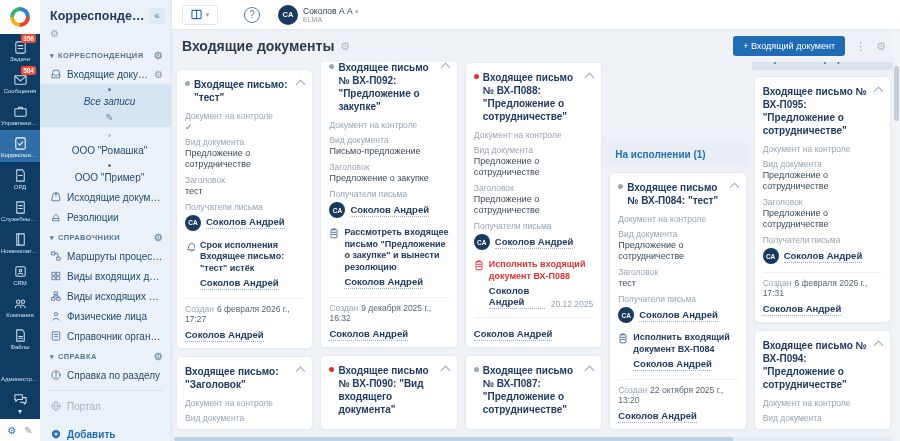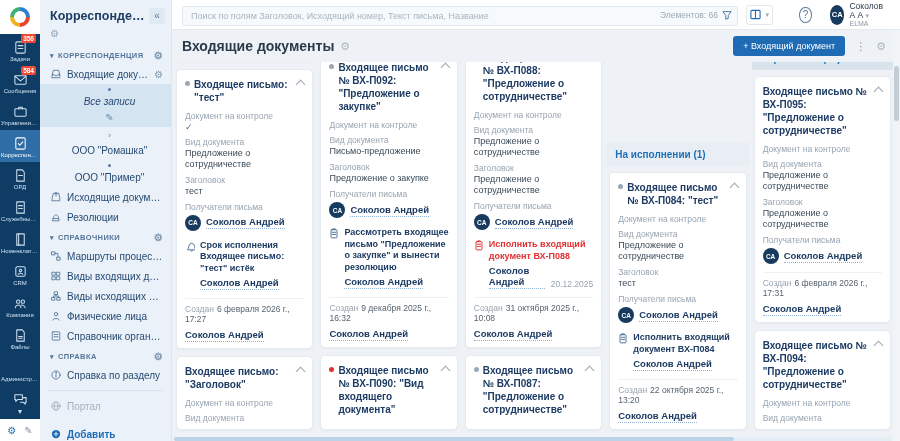--- a/index.html
+++ b/index.html
@@ -426,31 +426,20 @@
           </div>
           <div class="sb-item">
             <span class="sic"><span style="font-size:10px">✎</span></span>
             <span class="lbl">Настроить</span>
           </div>
         </div>
       </div>
   </div>
 
   <div class="topbar">
-    <div class="search-wrap">
-      <input class="search-input" placeholder="Поиск по полям Заголовок, Исходящий номер, Текст письма, Название" style="">
-      <div class="search-right">
-        <span>Элементов: 66</span>
-        <span class="funnel">
-          <svg viewBox="0 0 12 12" fill="none" stroke="#5a7a9c" stroke-width="1.2">
-            <path d="M1 2h10L7.5 6.5V10l-3 1V6.5z"></path>
-            </svg>
-        </span>
-      </div>
-    </div>
     <div class="view-btn">
       <svg viewBox="0 0 12 12" fill="none" stroke="#1f6cb5" stroke-width="1.2">
         <rect x="1" y="1.5" width="10" height="9" rx="1"></rect>
           <line x1="6" y1="1.5" x2="6" y2="10.5"></line>
       </svg>
       <span class="chev-down">▾</span>
     </div>
     <div class="help-btn">?</div>
     <div class="user">
       <div class="avatar">CA</div>
@@ -592,21 +581,21 @@
                   </svg>
                 </span>
                 <div class="task-body">
                   <div class="task-text red">Исполнить входящий документ ВХ-П088</div>
                   <div class="task-meta">
                     <span class="person-name">Соколов Андрей</span>
                     <span class="task-date">20.12.2025</span>
                   </div>
                 </div>
               </div>
-              <div class="card-foot"><div class="created">Создан<b>31 октября 2025 г., 10:08</b></div><span class="by-name">Соколов Андрей</span></div>
+              <div class="card-foot"><span class="by-name">Соколов Андрей</span></div>
             </div>
             <div class="card">
               <div class="card-top">
                 <span class="dot grey"></span>
                 <div class="card-title">Входящее письмо № ВХ-П087: "Предложение о сотрудничестве"</div>
                 <span class="card-chevron"></span>
               </div>
             </div>
           </div>
         </div>

